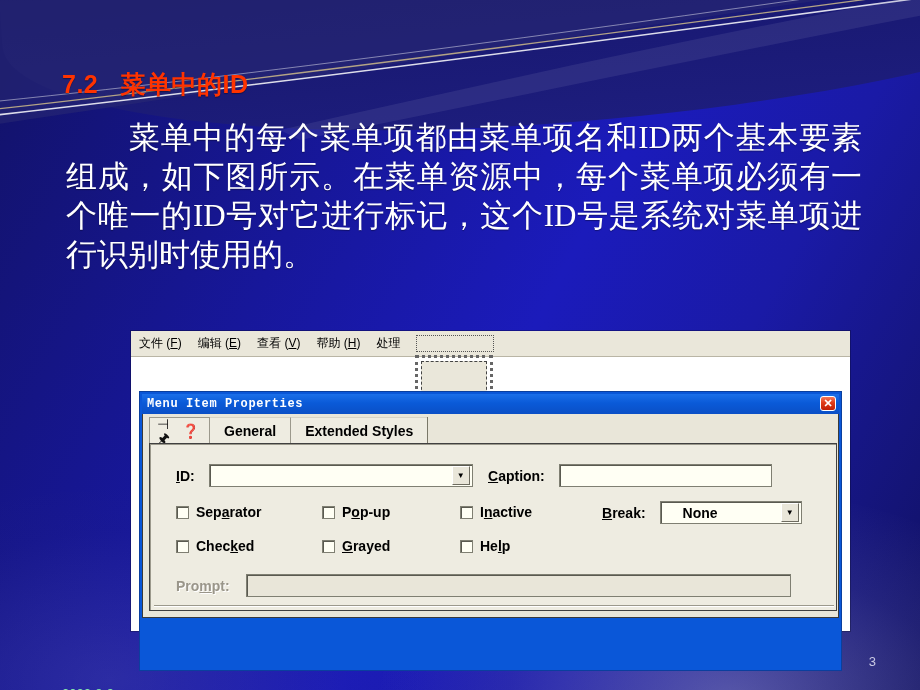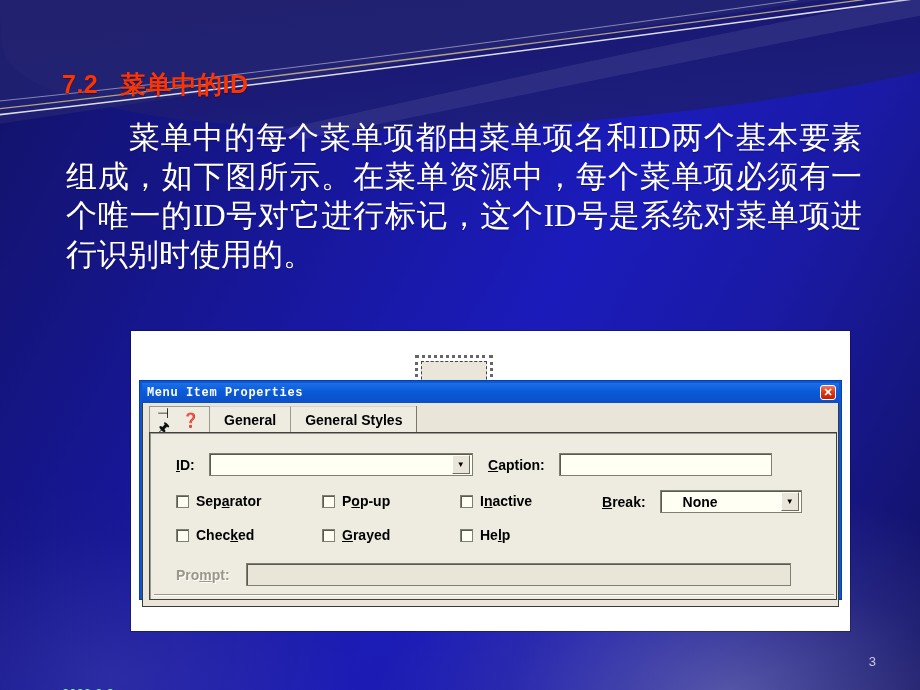--- a/index.html
+++ b/index.html
@@ -108,22 +108,22 @@
   .pending-item {
     position: absolute; left: 290px; top: 30px;
     width: 66px; height: 34px;
     background: #eae7da;
     border: 1px dashed #444;
     outline: 3px dotted #666; outline-offset: 3px;
   }
 
   
   .dialog {
-    position: absolute; left: 8px; top: 49px;
-    width: 703px; height: 220px;
+    position: absolute; left: 8px; top: 60px;
+    width: 703px; height: 280px;
     background: #0a57d8;
     border: 1px solid #0a3f9e;
     padding: 2px;
   }
   .titlebar {
     height: 20px;
     background: linear-gradient(180deg,#1b6fe8 0%,#0a5ad8 45%,#0a4fc6 100%);
     display: flex; align-items: center;
     padding: 0 2px 0 5px;
     position: relative;
@@ -265,40 +265,48 @@
 
   <div class="left-glow"></div>
   <div class="bottom-glow"></div>
 
   <div class="slide-title">7.2   菜单中的ID</div>
 
   <div class="body-text"><span class="indent"></span><span>菜单中的每个菜单项都由菜单项名和ID两个基本要素组成，如下图所示。在菜单资源中，每个菜单项必须有一个唯一的ID号对它进行标记，这个ID号是系统对菜单项进行识别时使用的。</span></div>
 
   <div class="shot">
 
+    <div class="menubar">
+      <span class="menu-item">文件 (<u>F</u>)</span>
+      <span class="menu-item">编辑 (<u>E</u>)</span>
+      <span class="menu-item">查看 (<u>V</u>)</span>
+      <span class="menu-item">帮助 (<u>H</u>)</span>
+      <span class="menu-item">处理</span>
+      <span class="menu-newslot"></span>
+    </div>
 
     <div class="app-white"></div>
     <div class="pending-item"></div>
 
     <div class="dialog">
 
       <div class="titlebar">
         <span class="titlebar-text">Menu Item Properties</span>
         <span class="close-btn">✕</span>
       </div>
 
       <div class="dialog-body">
 
         <div class="tabstrip">
           <div class="tab-tools">
             <span class="icon-pin">⊣🖈</span>
             <span class="icon-help">❓</span>
           </div>
           <div class="tab first">General</div>
-          <div class="tab">General Styles</div>
+          <div class="tab">Extended Styles</div>
           <div class="tab-end"></div>
         </div>
 
         <div class="panel">
 
           <div class="row" style="left:26px; top:20px;">
             <span class="fld-label"><u>I</u>D:</span>
             <div class="combo" style="width:264px; margin-left:14px;">
               <span class="combo-value"></span>
               <span class="combo-arrow">▼</span>

